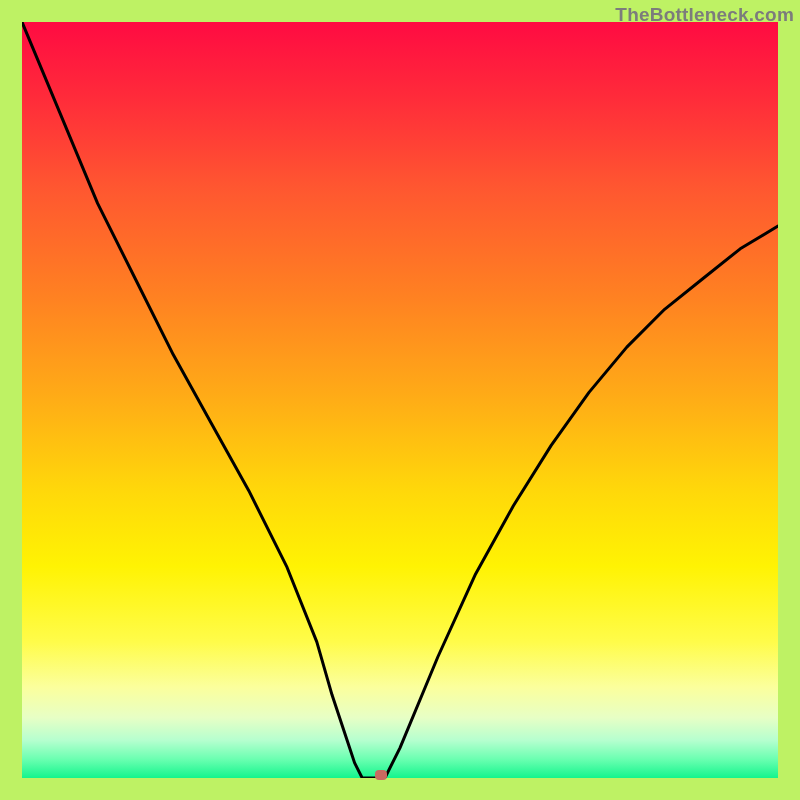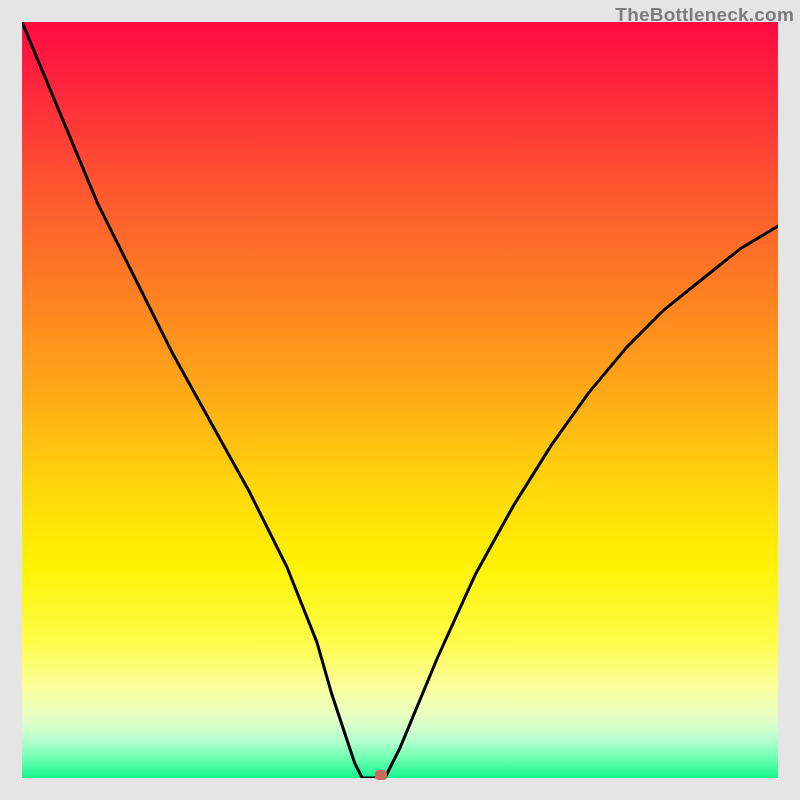--- a/index.html
+++ b/index.html
@@ -1,20 +1,20 @@
 <!DOCTYPE html>
 <html><head>
 <meta charset="utf-8">
 <style>
   * { margin: 0; padding: 0; box-sizing: border-box; }
   html, body { width: 800px; height: 800px; overflow: hidden; background: #000; }
   .frame {
     width: 800px;
     height: 800px;
-    background: #e5e5e5;
+    background: #bef264;
     position: relative;
   }
   .plot-area {
     position: absolute;
     left: 22px;
     top: 22px;
     width: 756px;
     height: 756px;
     background: linear-gradient(to bottom,
       #ff0b42 0%,

